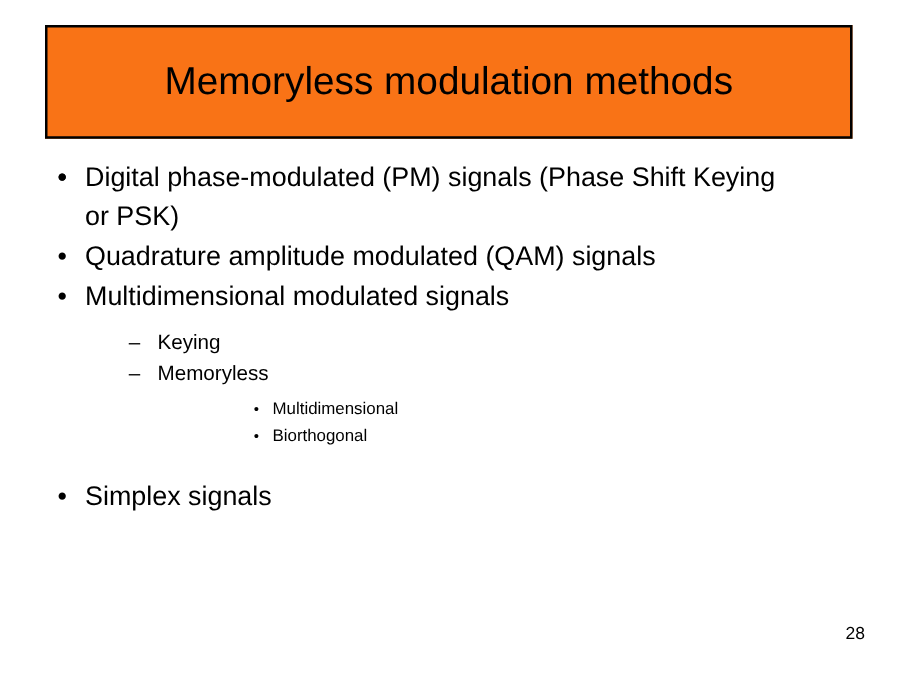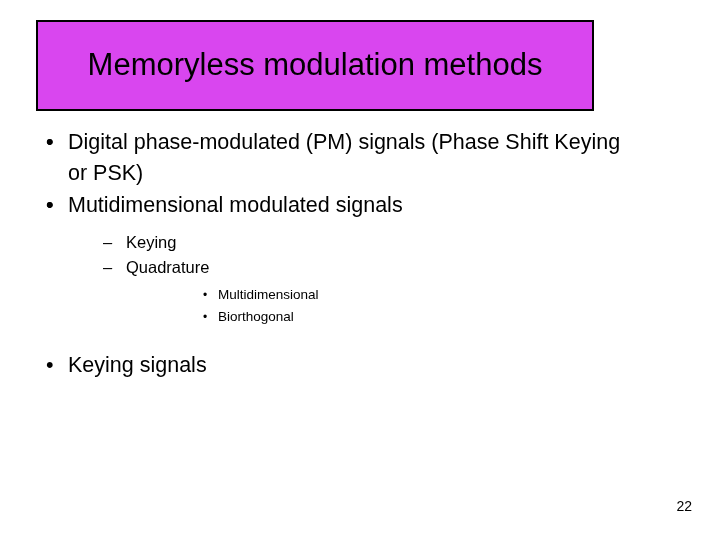--- a/index.html
+++ b/index.html
@@ -23,25 +23,25 @@
     width: 720px;
     height: 540px;
     background: #ffffff;
   }
 
   
   #title-box {
     position: absolute;
     left: 36px;
     top: 20px;
-    width: 558px;
+    width: 646px;
     height: 91px;
     box-sizing: border-box;
     border: 2px solid #000000;
-    background: #d946ef;
+    background: #f97316;
     display: flex;
     align-items: center;
     justify-content: center;
   }
   #title-text {
     font-size: 31px;
     line-height: 1.1;
     letter-spacing: 0px;
     white-space: nowrap;
     color: #000000;
@@ -150,53 +150,54 @@
         <span class="bullet">•</span>
       </li>
 
       <li class="l1">
         <span class="bullet">•</span>
         <span>Digital phase-modulated (PM) signals (Phase Shift Keying or PSK)</span>
       </li>
 
       <li class="l1">
         <span class="bullet">•</span>
-      </li>
-
-      <li class="l1">
-        <span class="bullet">•</span>
-        <span>Mutidimensional modulated signals</span>
+        <span>Quadrature amplitude modulated (QAM) signals</span>
+      </li>
+
+      <li class="l1">
+        <span class="bullet">•</span>
+        <span>Multidimensional modulated signals</span>
 
         <ul class="sub2">
           <li class="l2">
             <span class="bullet">–</span>
             <span>Keying</span>
           </li>
 
           <li class="l2">
             <span class="bullet">–</span>
-            <span>Quadrature</span>
+            <span>Memoryless</span>
 
             <ul class="sub3">
               <li class="l3">
                 <span class="bullet">•</span>
                 <span>Multidimensional</span>
               </li>
               <li class="l3">
                 <span class="bullet">•</span>
                 <span>Biorthogonal</span>
               </li>
             </ul>
           </li>
         </ul>
       </li>
 
       <li class="l1 spaced-top">
         <span class="bullet">•</span>
-        <span>Keying signals</span>
+        <span>Simplex signals</span>
       </li>
 
     </ul>
   </div>
 
-  <div id="page-number">22</div>
+  <div id="page-number">28</div>
 
 </div>
 
 </body></html>

